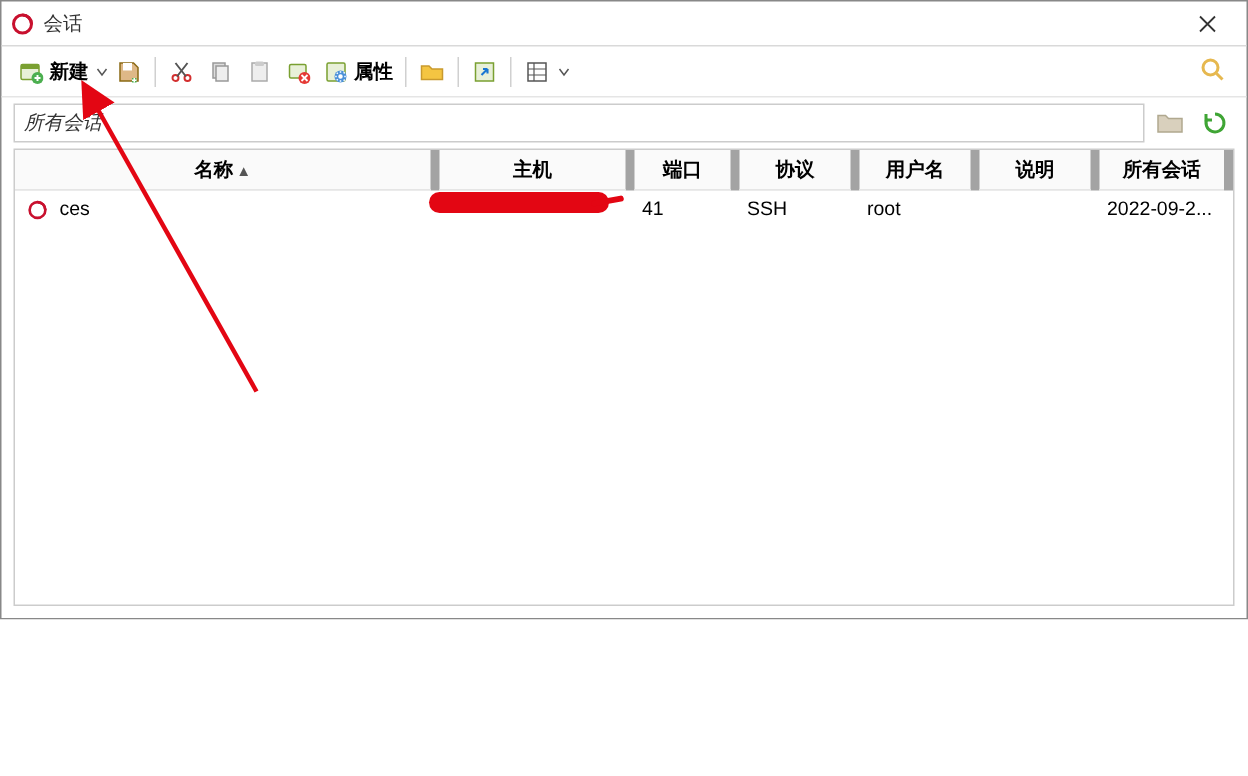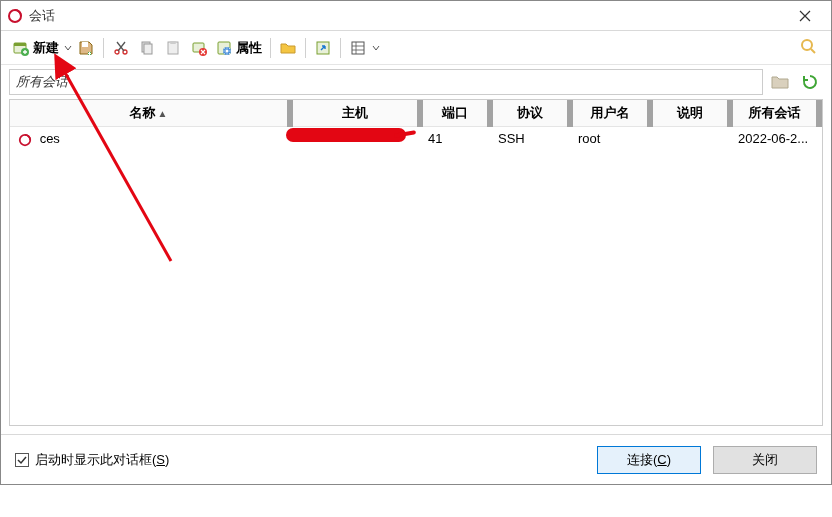--- a/index.html
+++ b/index.html
@@ -1,17 +1,17 @@
 <!DOCTYPE html>
 <html><head>
 <meta charset="utf-8">
 <style>
   * { box-sizing: border-box; font-family: "Microsoft YaHei", "Segoe UI", sans-serif; }
   body { margin:0; background:#fff; }
-  .window { width:832px; height:485px; border:1px solid #888; display:flex; flex-direction:column; position:relative; }
+  .window { width:832px; height:413px; border:1px solid #888; display:flex; flex-direction:column; position:relative; }
 
   
   .titlebar { height:30px; display:flex; align-items:center; padding:0 6px; border-bottom:1px solid #d9d9d9; }
   .titlebar .app-icon { width:16px; height:16px; margin-right:6px; }
   .titlebar .title { flex:1; font-size:13px; color:#333; }
   .titlebar .close-btn { width:40px; height:30px; display:flex; align-items:center; justify-content:center; cursor:pointer; }
 
   
   .toolbar { height:34px; display:flex; align-items:center; padding:2px 8px; gap:0; border-bottom:1px solid #e5e5e5; position:relative;font-weight:bold; }
   .tool-btn { height:28px; min-width:26px; display:flex; align-items:center; justify-content:center; padding:0 3px; cursor:pointer; border-radius:2px; }
@@ -214,43 +214,30 @@
                   <path d="M8 2 A6 6 0 0 1 14 8" fill="none" stroke="#c8102e" stroke-width="2"></path>
                 </svg>
             </span>
             <span>ces</span>
           </td>
           <td></td>
           <td>41</td>
           <td>SSH</td>
           <td>root</td>
           <td></td>
-          <td>2022-06-2...</td>
+          <td>2022-09-2...</td>
         </tr>
       </tbody>
     </table>
     <div class="scribble"></div>
   </div>
 
   <svg class="arrow-overlay" width="832" height="517">
     <defs>
       <marker id="ah" markerWidth="12" markerHeight="12" refX="2" refY="4" orient="auto">
         <path d="M0 0 L8 4 L0 8 z" fill="#e30613"></path>
       </marker>
     </defs>
     <line x1="170" y1="260" x2="62" y2="68" stroke="#e30613" stroke-width="3" marker-end="url(#ah)"></line>
   </svg>
 
-  <div class="bottombar">
-    <label class="checkbox-wrap">
-      <span class="checkbox">
-        <svg width="10" height="10" viewBox="0 0 10 10">
-            <path d="M1 5 L4 8 L9 2" stroke="#333" stroke-width="1.5" fill="none"></path>
-          </svg>
-      </span>
-      <span><span>启动时显示此对话框</span>(<span class="underline-key">S</span>)</span>
-    </label>
-    <div class="spacer"></div>
-    <button class="dlg-btn primary"><span>连接</span>(<span class="underline-key">C</span>)</button>
-    <button class="dlg-btn">关闭</button>
-  </div>
 
 </div>
 
 </body></html>

